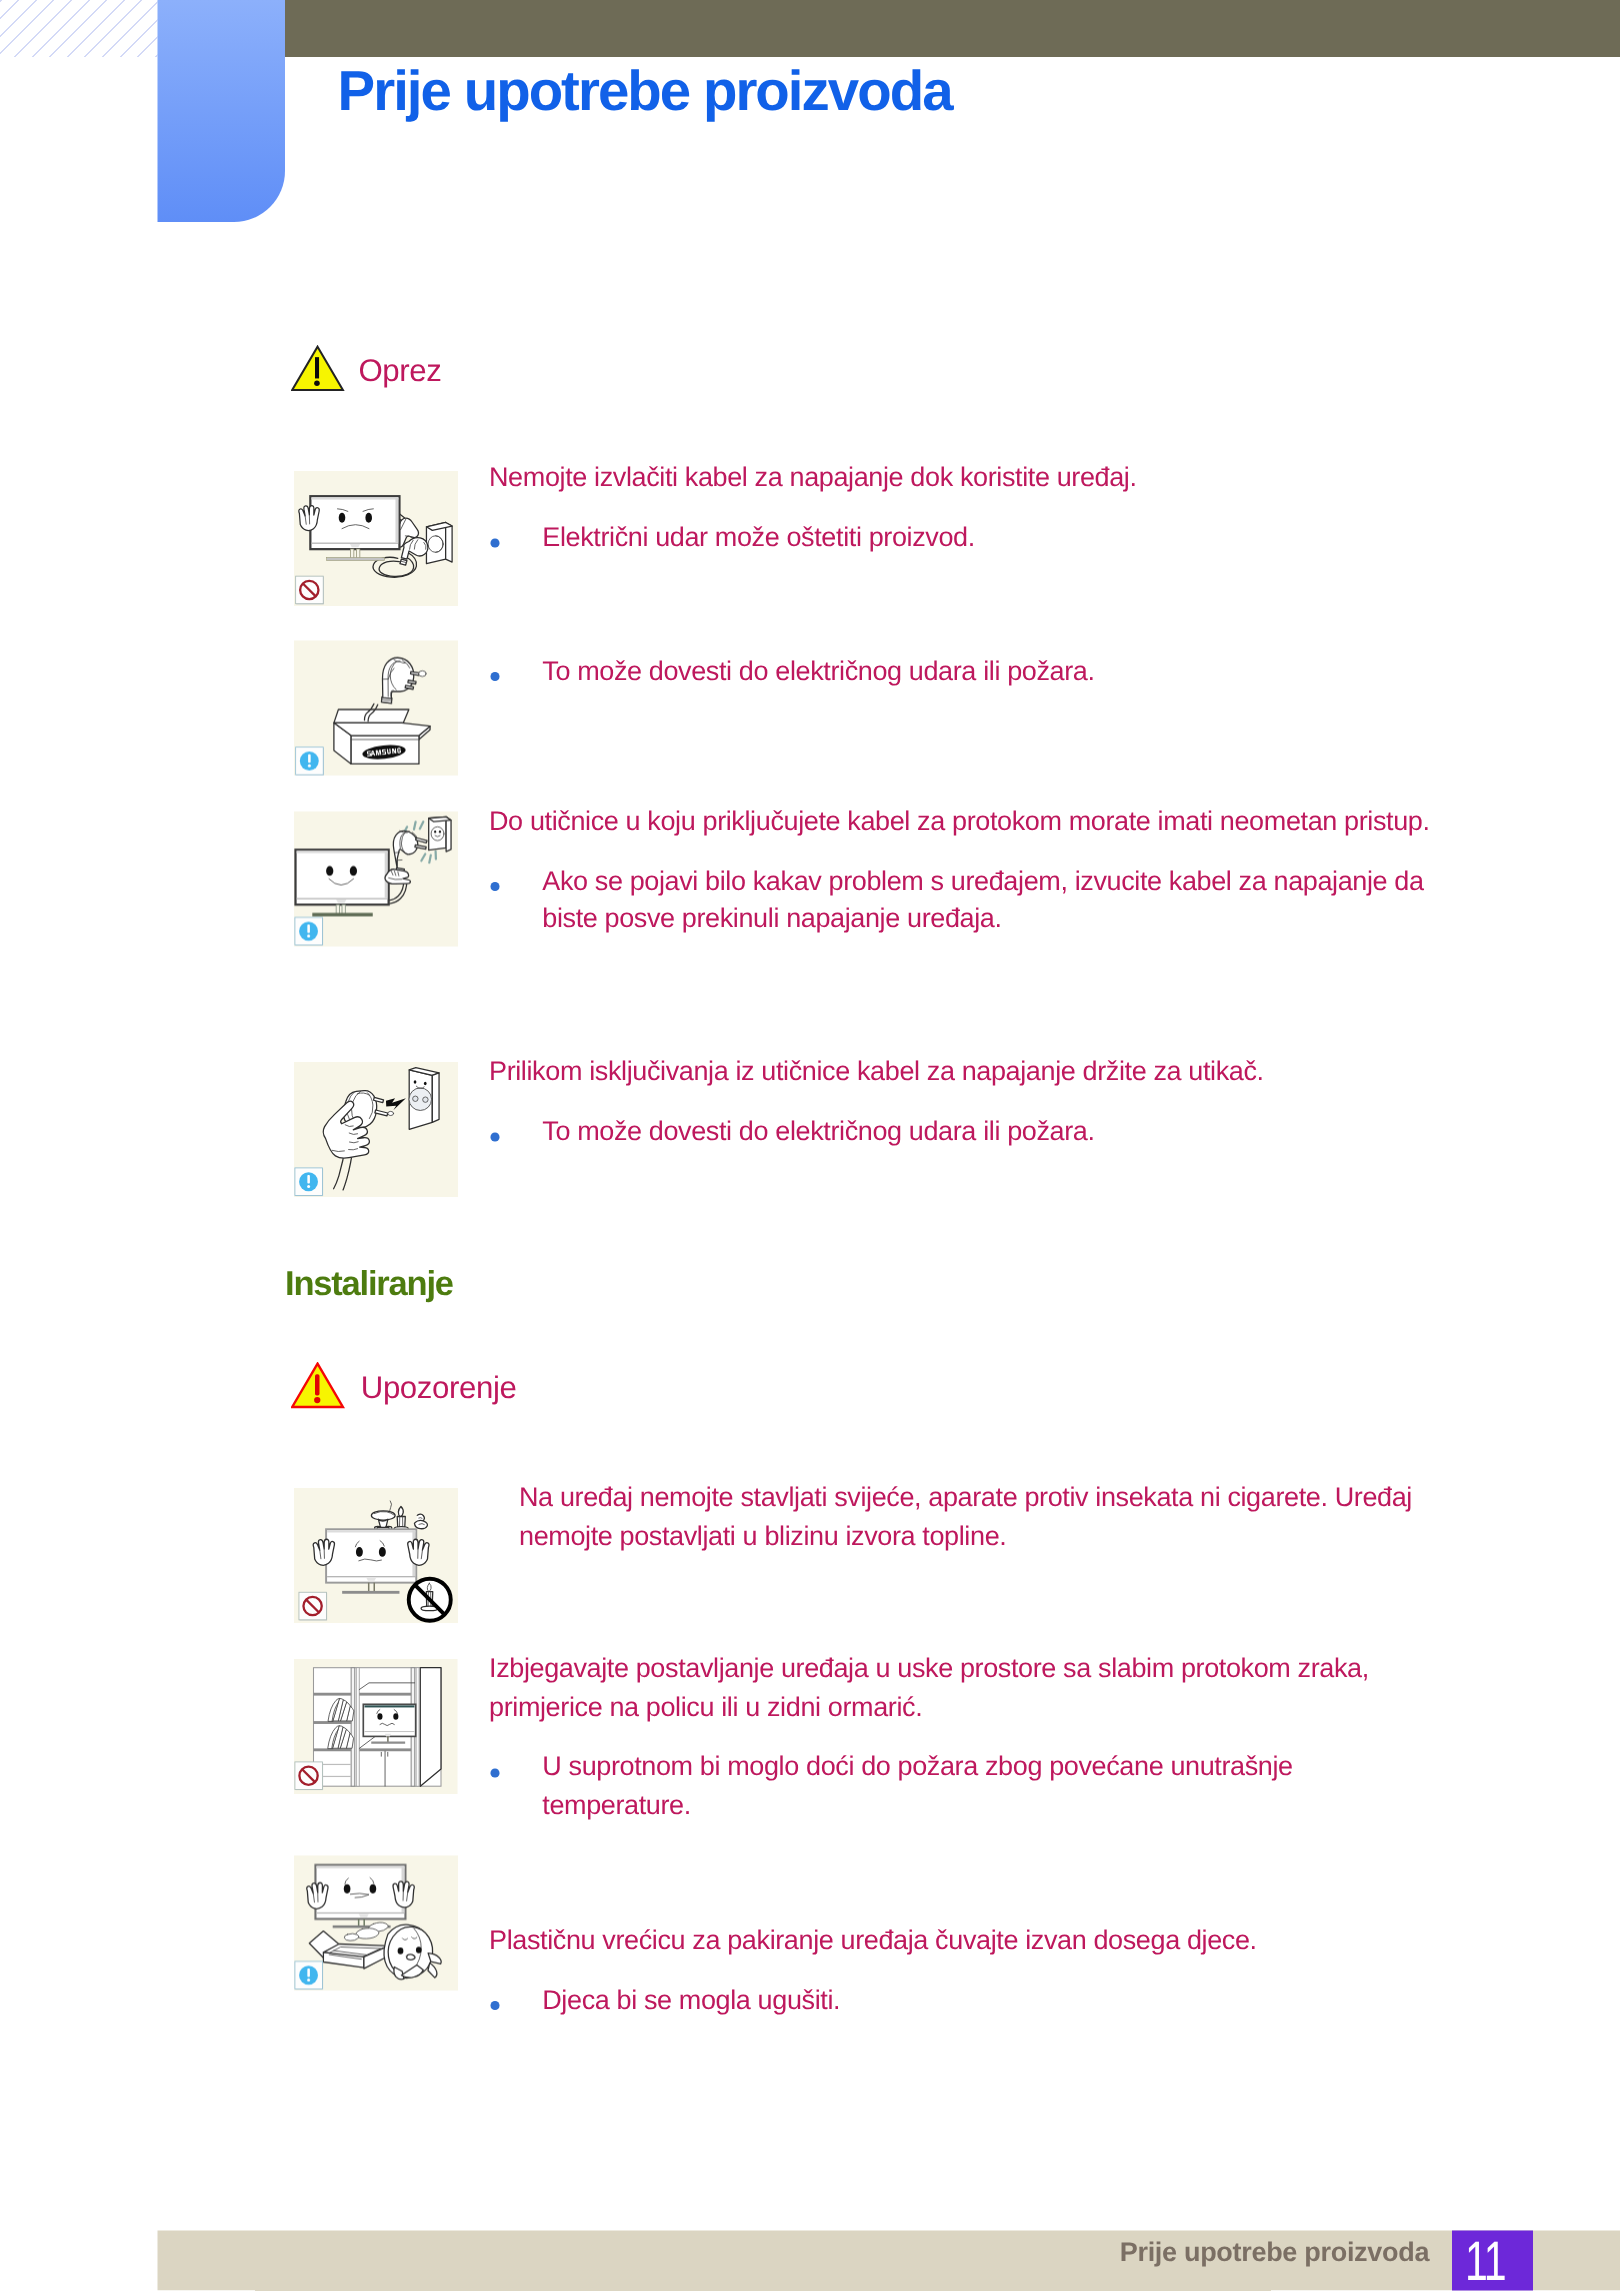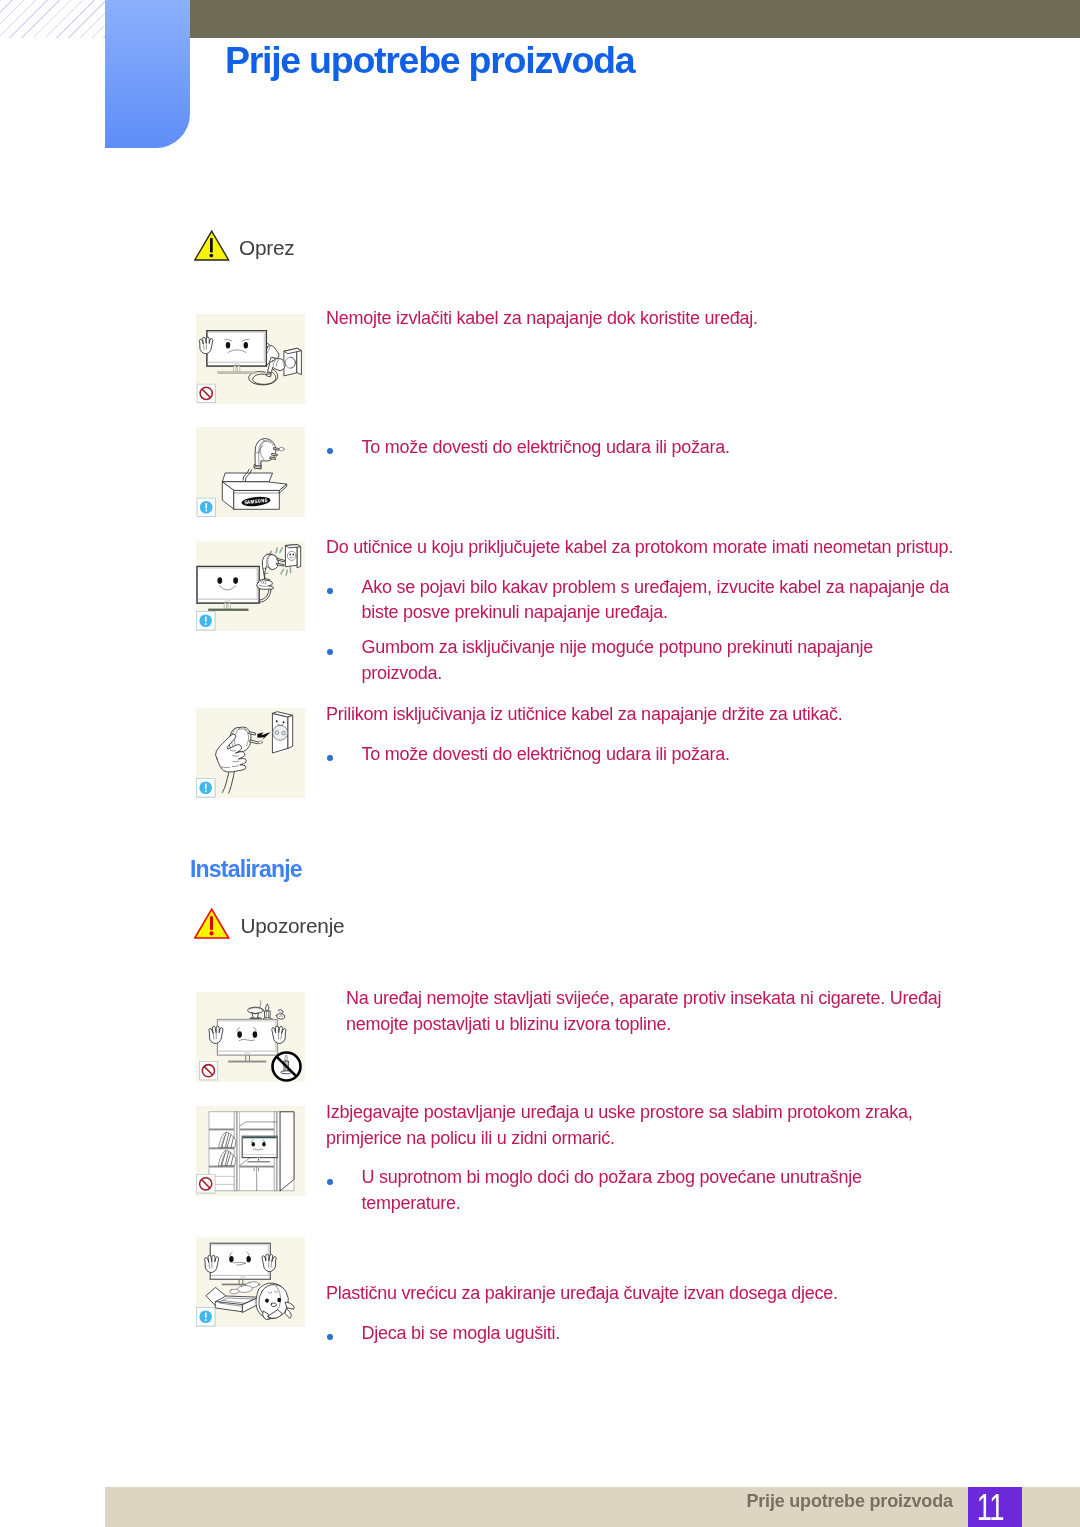--- a/index.html
+++ b/index.html
@@ -13,23 +13,23 @@
   .bluetab{position:absolute;left:105px;top:0;width:85px;height:148px;
     background:linear-gradient(180deg,#8cb0fb 0%,#5f8ef7 100%);
     border-bottom-right-radius:34px;}
   .olivebar{position:absolute;left:190px;top:0;width:890px;height:38px;background:#6e6b56;}
   .pagetitle{position:absolute;left:225px;top:39px;font-size:37.6px;line-height:42px;
     color:#1161e8;font-weight:bold;letter-spacing:-1.3px;}
 
   
   .callout{position:absolute;display:flex;align-items:flex-start;}
   .callout svg{display:block;}
-  .callout .lbl{font-size:20.8px;color:#404040;line-height:1;margin-left:10.9px;letter-spacing:-0.25px;padding-top:8.3px;}
-
-  .subhead{position:absolute;font-size:23px;color:#3b82f6;font-weight:bold;letter-spacing:-0.8px;line-height:26px;margin-top:14px;}
+  .callout .lbl{font-size:20.8px;color:#be185d;line-height:1;margin-left:10.9px;letter-spacing:-0.25px;padding-top:8.3px;}
+
+  .subhead{position:absolute;font-size:23px;color:#4d7c0f;font-weight:bold;letter-spacing:-0.8px;line-height:26px;}
 
   
   .illus{position:absolute;left:196px;width:109px;height:90px;background:#f8f6e8;overflow:hidden;transform:translateZ(0);}
   .illus svg{position:absolute;left:0;top:0;display:block;}
 
   .txt{position:absolute;left:326px;width:634px;font-size:18px;line-height:25.8px;
        color:#be185d;letter-spacing:-0.25px;}
   .txt p{margin:0;}
   .txt .lead{margin:0;}
   .txt ul{margin:0;padding:0;list-style:none;width:629px;}
@@ -120,20 +120,23 @@
         <g>
           <rect x="1.5" y="70.5" width="18.4" height="18.4" fill="#cfcfcf"></rect>
           <rect x="1.1" y="70.1" width="18.4" height="18.4" fill="#fdfdfd" stroke="#a9b9b5" stroke-width=".55"></rect>
           <circle cx="10.2" cy="79.3" r="6.1" fill="none" stroke="#a31f2c" stroke-width="1.55"></circle>
           <line x1="5.9" y1="75" x2="14.5" y2="83.6" stroke="#a31f2c" stroke-width="1.55"></line>
         </g>
       </svg>
     </div>
     <div class="txt" style="top: 306px;">
       <p class="lead">Nemojte izvlačiti kabel za napajanje dok koristite uređaj.</p>
+      <ul>
+        <li><span class="dot"></span><span>Električni udar može oštetiti proizvod.</span></li>
+      </ul>
     </div>
     <div class="illus" style="top: 427px;">
       <svg width="110" height="91" viewBox="0 0 110 91">
         <defs>
           <style>.ln{fill:none;stroke:#2f2f2f;stroke-width:.85;stroke-linejoin:round;stroke-linecap:round}.lnt{fill:none;stroke:#444;stroke-width:.55;stroke-linejoin:round;stroke-linecap:round}.wf{fill:#fff;stroke:#2f2f2f;stroke-width:.85;stroke-linejoin:round;stroke-linecap:round}.wft{fill:#fff;stroke:#444;stroke-width:.55;stroke-linejoin:round;stroke-linecap:round}.blk{fill:#111}</style>
         </defs>
         <path class="wf" d="M29.6 46 l47 0 l-3.7 8.9 l-46.3 0 z"></path>
         <path class="ln" d="M53.3 42.2 q-1.8 4 -4.1 5.7 q-2.3 1.7 -2.2 5.2"></path>
         <path class="ln" d="M55.8 42.8 q-1.8 4.2 -4.1 5.8 q-2.3 1.6 -2.3 5.3"></path>
         <path class="wf" d="M26.6 54.9 l11.5 8.5 l0 18.9 l-11.5 -8.9 z" fill="#f3f3f3"></path>
@@ -235,21 +238,20 @@
           <circle cx="9.7" cy="79.8" r="6.3" fill="#41b6ef"></circle>
           <rect x="8.9" y="75.39999999999999" width="1.7" height="5.6" rx=".6" fill="#fff"></rect>
           <circle cx="9.75" cy="83" r="1" fill="#fff"></circle>
         </g>
       </svg>
     </div>
     <div class="txt" style="top: 535px;">
       <p class="lead">Do utičnice u koju priključujete kabel za protokom morate imati neometan pristup.</p>
       <ul>
         <li><span class="dot"></span><span>Ako se pojavi bilo kakav problem s uređajem, izvucite kabel za napajanje da biste posve prekinuli napajanje uređaja.</span></li>
-        <li><span class="dot"></span><span>Gumbom za isključivanje nije moguće potpuno prekinuti napajanje proizvoda.</span></li>
       </ul>
     </div>
     <div class="illus" style="top: 708px;">
       <svg width="110" height="91" viewBox="0 0 110 91">
         <defs>
           <style>.ln{fill:none;stroke:#2f2f2f;stroke-width:.85;stroke-linejoin:round;stroke-linecap:round}.lnt{fill:none;stroke:#444;stroke-width:.55;stroke-linejoin:round;stroke-linecap:round}.wf{fill:#fff;stroke:#2f2f2f;stroke-width:.85;stroke-linejoin:round;stroke-linecap:round}.wft{fill:#fff;stroke:#444;stroke-width:.55;stroke-linejoin:round;stroke-linecap:round}.blk{fill:#111}</style>
         </defs>
         <path class="wf" d="M76.8 5.3 l15.4 3.6 l0 31.3 l-15.4 4.7 z"></path>
         <path class="wf" d="M76.8 5.3 l4.4 -1.6 l15.5 3.6 l-4.5 1.6 z" fill="#f4f4f4"></path>
         <path class="wf" d="M92.2 8.9 l4.5 -1.6 l0 31 l-4.5 2 z" fill="#eaeaea"></path>

